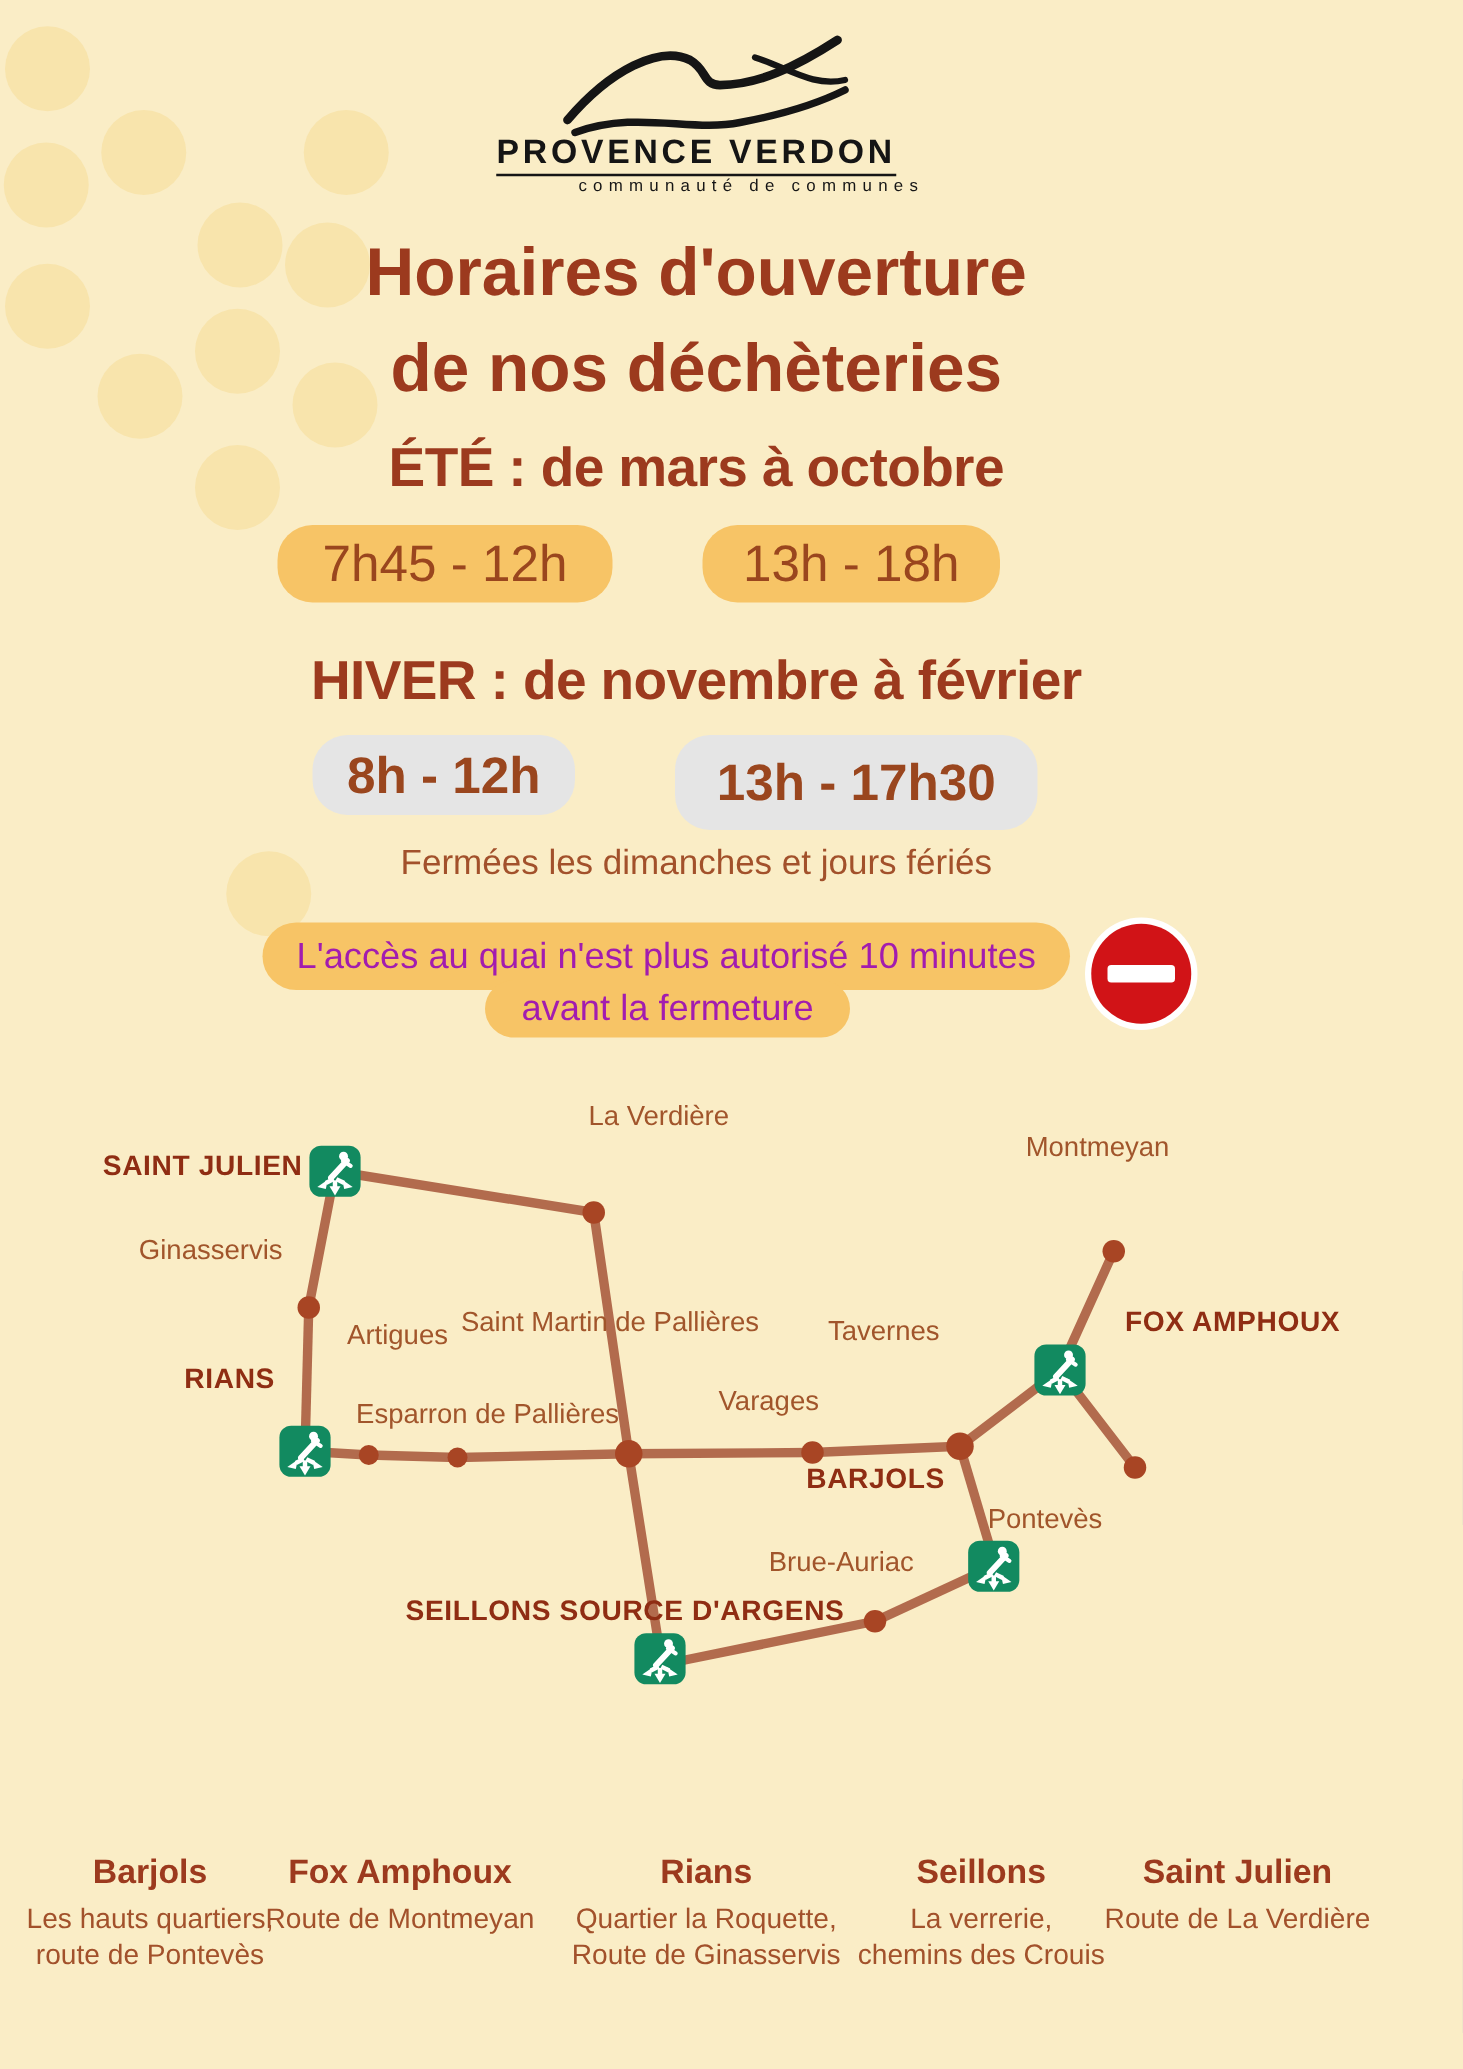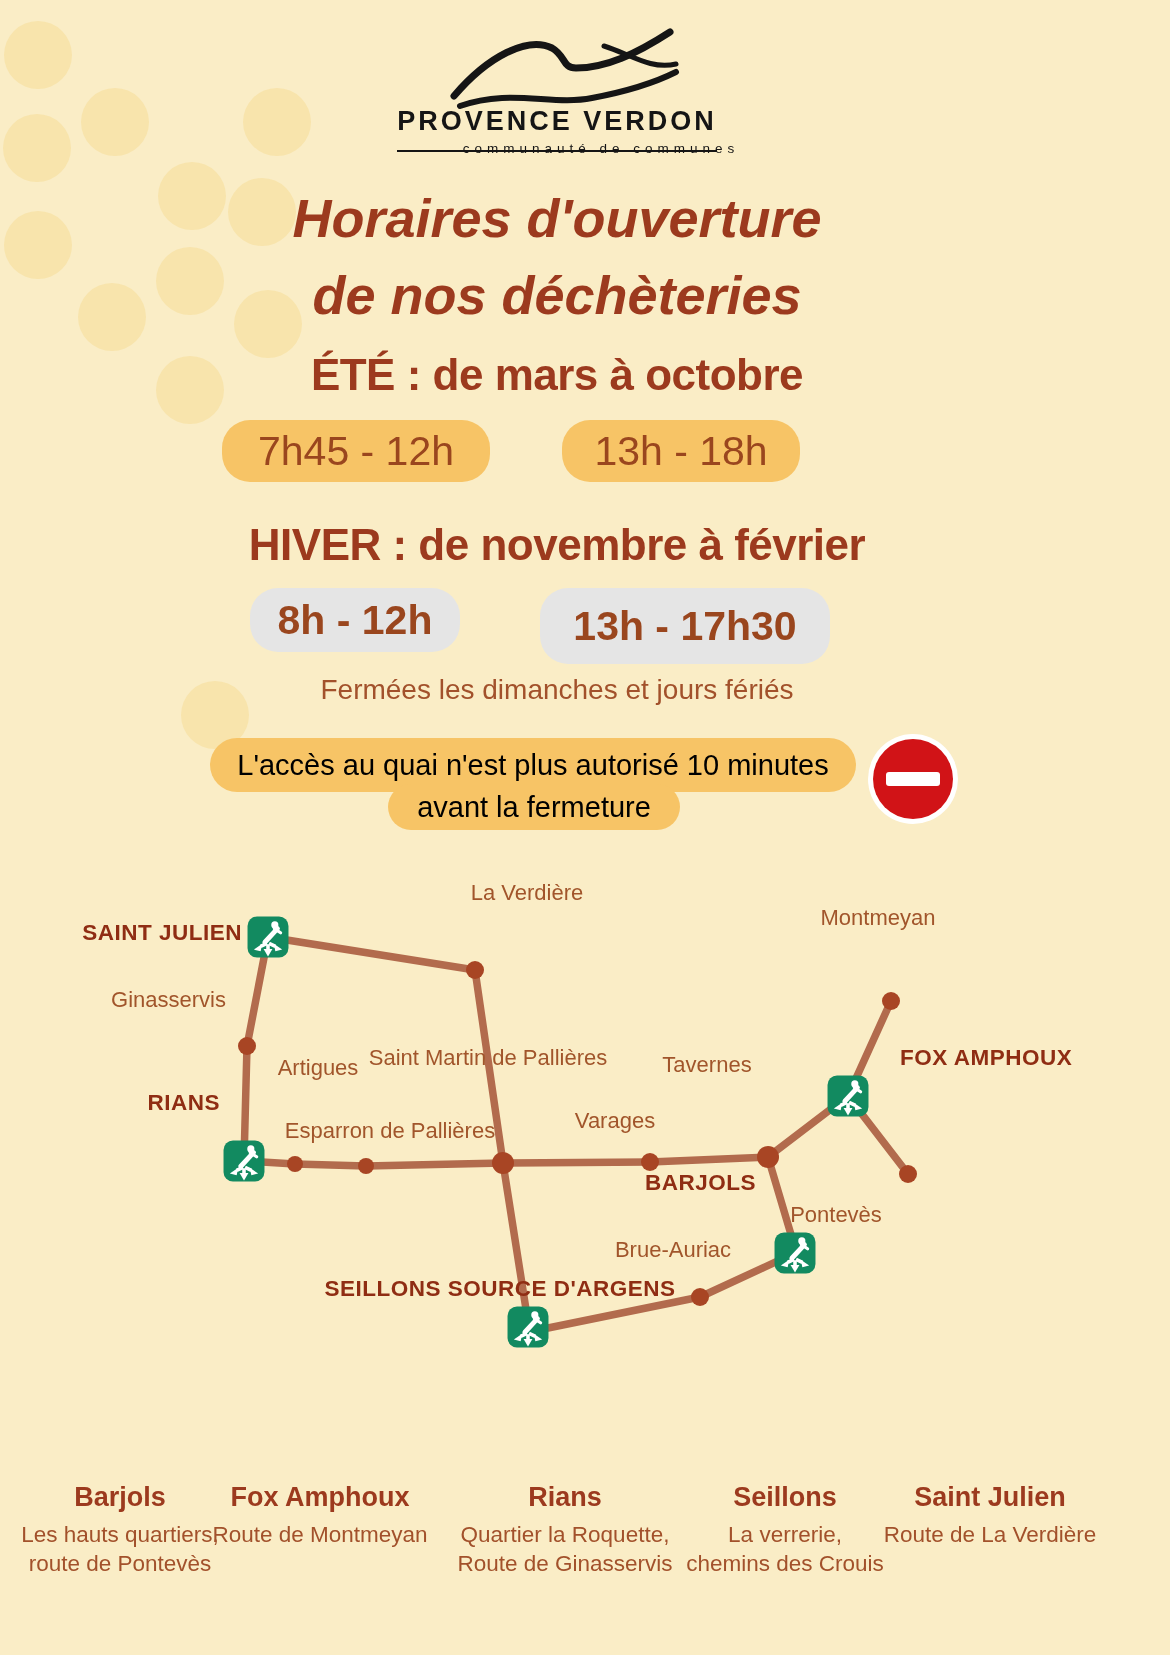--- a/index.html
+++ b/index.html
@@ -4,37 +4,37 @@
 <style>
   html,body{margin:0;padding:0;background:#e8e0c8;}
   #page{position:relative;width:1170px;height:1655px;background:#FAEDC6;overflow:hidden;
         font-family:"Liberation Sans",sans-serif;}
   svg.layer{position:absolute;left:0;top:0;width:1170px;height:1655px;pointer-events:none;}
   .abs{position:absolute;}
   .ctr{left:0;width:1114px;text-align:center;}
 
   
   .brand{top:106px;font-size:27px;letter-spacing:3px;font-weight:bold;color:#151515;}
-  .brand span{border-bottom:2.5px solid #151515;padding-bottom:14px;}
+  .brand span{border-bottom:2.5px solid #151515;padding-bottom:3px;}
   .brand-sub{top:141px;font-size:13.5px;letter-spacing:5px;color:#151515;padding-left:44px;}
 
   
-  .title{top:180px;font-size:54px;line-height:77px;font-weight:bold;color:#9C3A1E;font-style:italic;}
+  .title{top:180px;font-size:54px;line-height:77px;font-weight:bold;color:#9C3A1E;}
   .season{font-size:44px;font-weight:bold;color:#9C3A1E;letter-spacing:-0.5px;}
   .closed{top:674px;font-size:28px;color:#A2512B;}
 
   
   .pill{display:flex;align-items:center;justify-content:center;
         font-size:41px;color:#9A461E;border-radius:28px;}
   .pill.light{background:#F7C466;}
   .pill.dark{background:#e5e5e5;font-weight:bold;}
 
   
   .note{display:flex;align-items:center;justify-content:center;background:#F7C466;
-        color:#000000;font-size:29px;}
+        color:#a21caf;font-size:29px;}
   .note.l1{left:210px;top:738px;width:646px;height:54px;border-radius:27px;}
   .note.l2{left:388px;top:784px;width:292px;height:46px;border-radius:23px;}
 
   
   .noentry{left:868px;top:734px;width:90px;height:90px;border-radius:50%;background:#fff;
            display:flex;align-items:center;justify-content:center;}
   .noentry .disc{width:80px;height:80px;border-radius:50%;background:#D11317;
            display:flex;align-items:center;justify-content:center;}
   .noentry .bar{width:54px;height:14px;background:#fff;border-radius:3px;}
 

